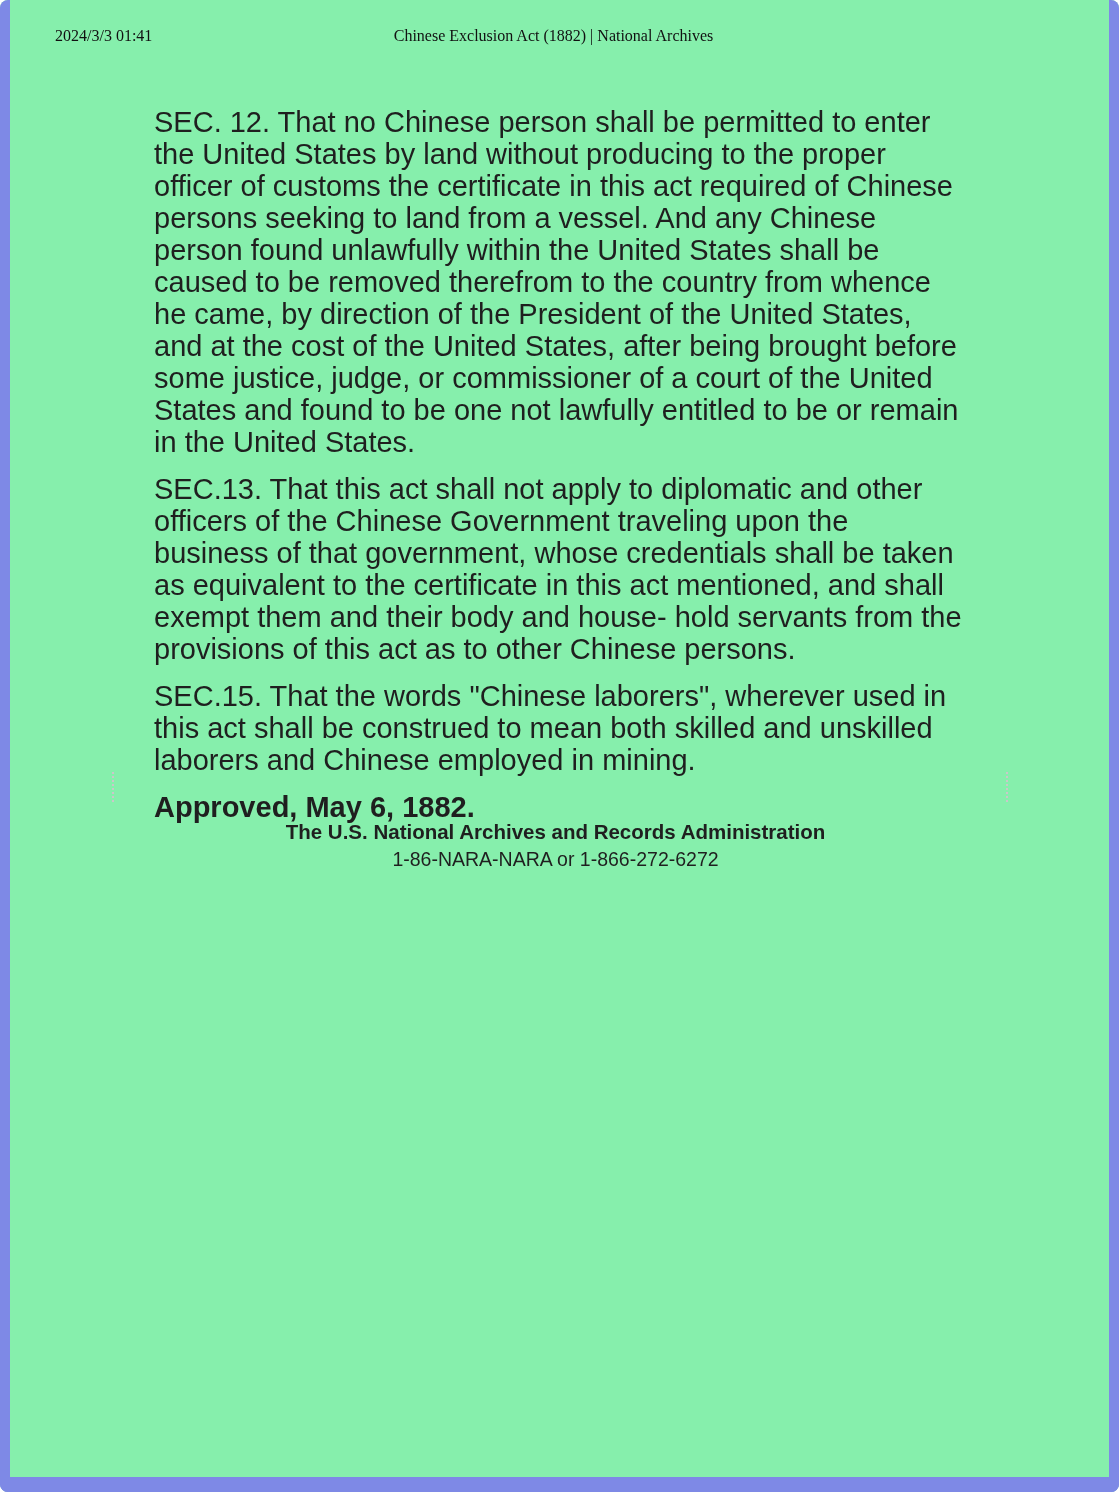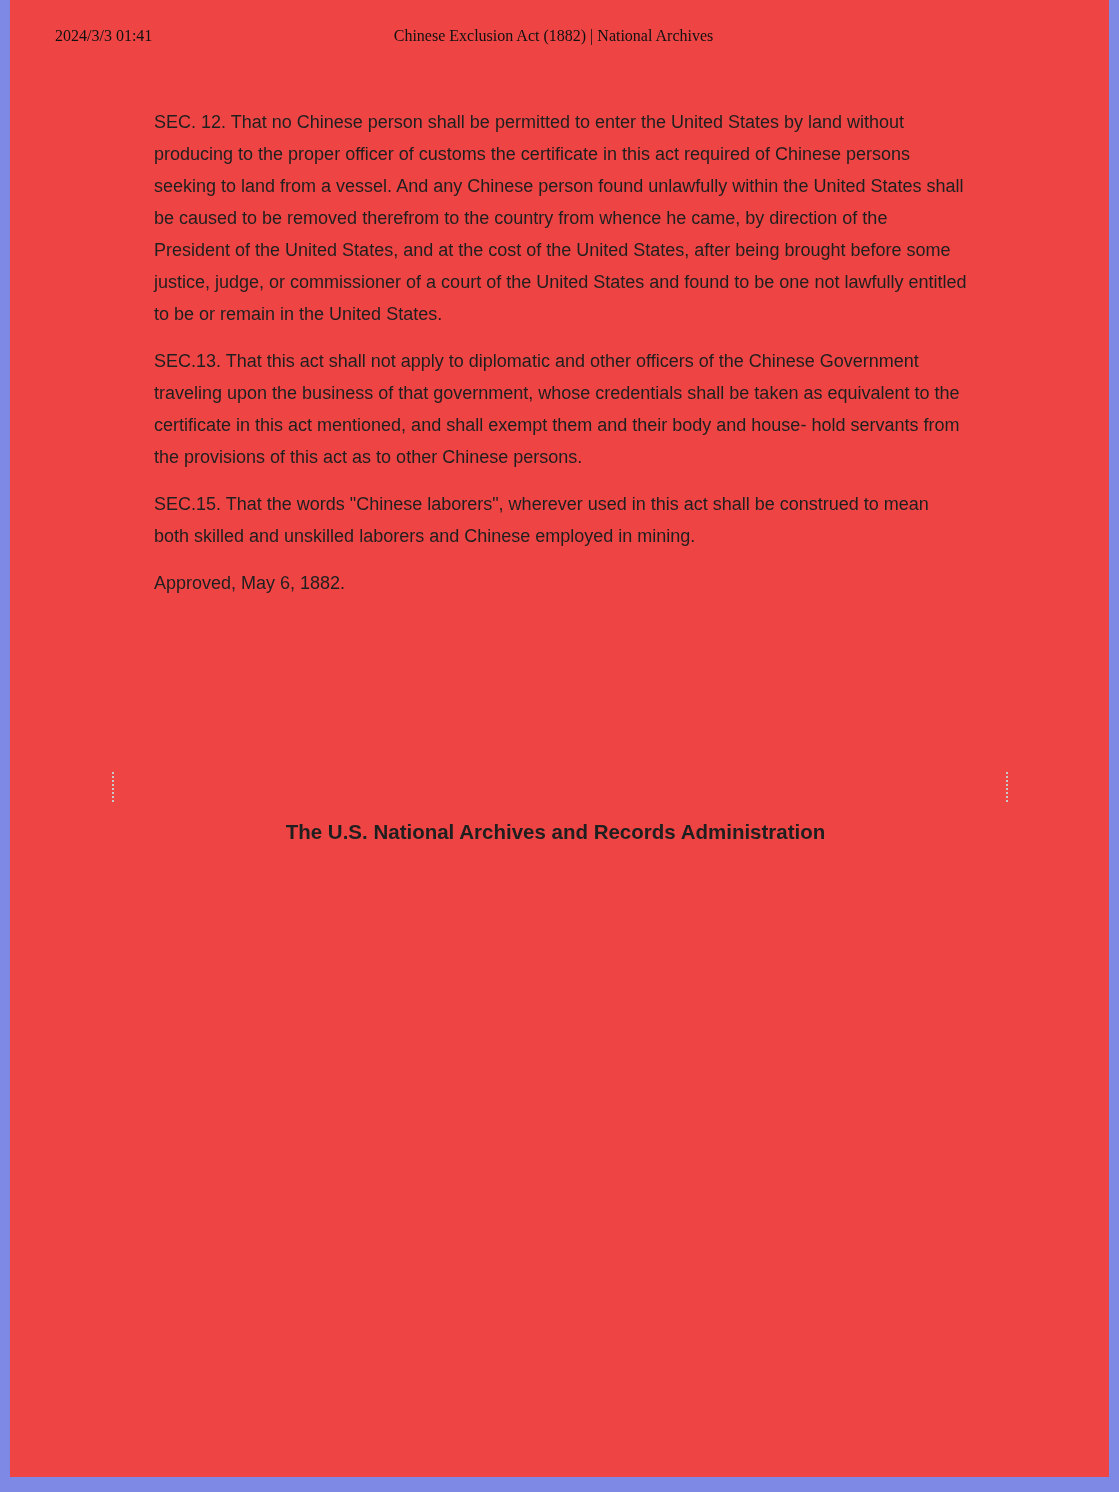--- a/index.html
+++ b/index.html
@@ -4,23 +4,24 @@
 <style>
   html, body {
     margin: 0;
     padding: 0;
     background: #ffffff;
   }
   .page {
     position: relative;
     width: 1119px;
     height: 1492px;
-    background: #ef4444;
+    background: #86efac;
     overflow: hidden;
     font-family: "Liberation Sans", sans-serif;
+    border-radius: 8px;
   }
   
   .edge {
     position: absolute;
     background: var(--accent, #7e89e6);
   }
   .edge-left   { left: 0; top: 0; width: 10px; height: 100%; }
   .edge-right  { right: 0; top: 0; width: 10px; height: 100%; }
   .edge-bottom { left: 0; bottom: 0; width: 100%; height: 15px; }
 
@@ -53,26 +54,27 @@
   
   .doc-body {
     position: absolute;
     top: 106px;
     left: 154px;
     width: 814px;
     color: #1f1f1f;
   }
   .doc-body p {
     margin: 0 0 15px 0;
-    font-size: 18px;
+    font-size: 29px;
     line-height: 32px;
     font-weight: 400;
   }
   .doc-body p.approved {
     margin-top: 2px;
+    font-weight: bold;
   }
 
   
   .tick {
     position: absolute;
     top: 772px;
     width: 0;
     height: 30px;
     border-left: 2px dotted #c9c9c9;
   }
@@ -118,15 +120,16 @@
     <p>SEC.13. That this act shall not apply to diplomatic and other officers of the Chinese Government traveling upon the business of that government, whose credentials shall be taken as equivalent to the certificate in this act mentioned, and shall exempt them and their body and house- hold servants from the provisions of this act as to other Chinese persons.</p>
     <p>SEC.15. That the words "Chinese laborers", wherever used in this act shall be construed to mean both skilled and unskilled laborers and Chinese employed in mining.</p>
     <p class="approved">Approved, May 6, 1882.</p>
   </div>
 
   <div class="tick tick-left"></div>
   <div class="tick tick-right"></div>
 
   <div class="doc-footer">
     <div class="org">The U.S. National Archives and Records Administration</div>
+    <div class="phone">1-86-NARA-NARA or 1-866-272-6272</div>
   </div>
 
 </div>
 
 </body></html>

